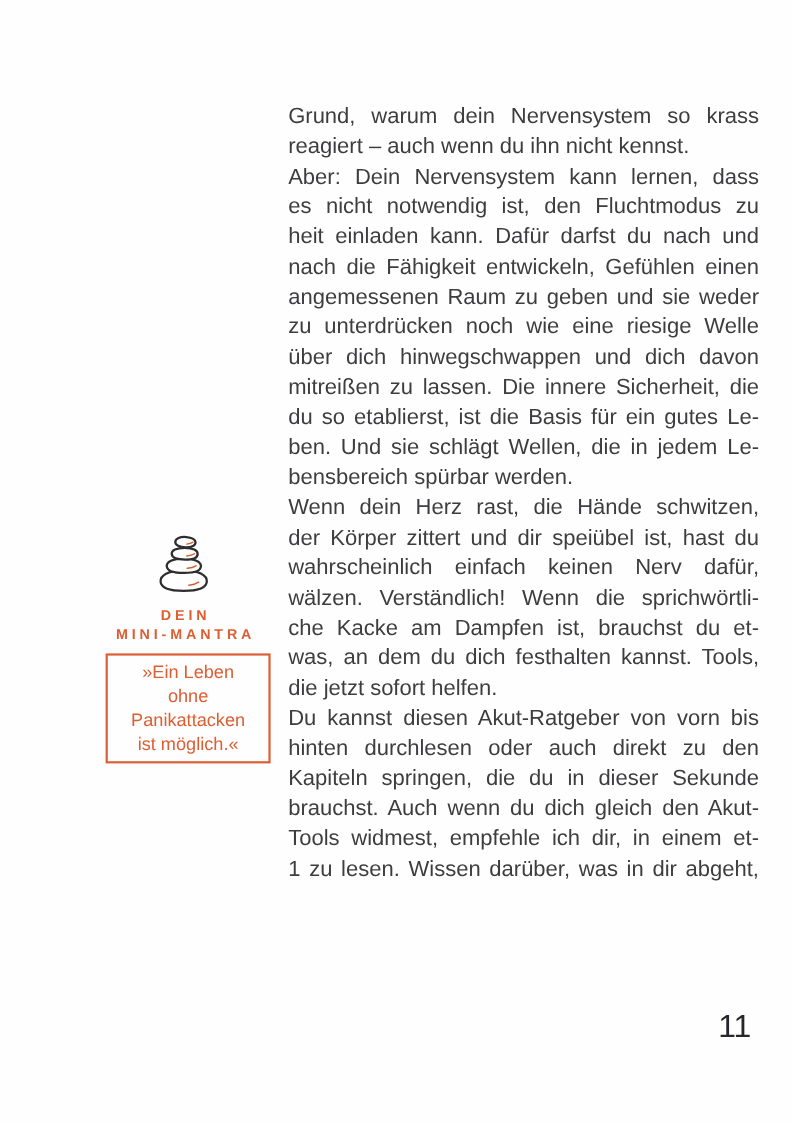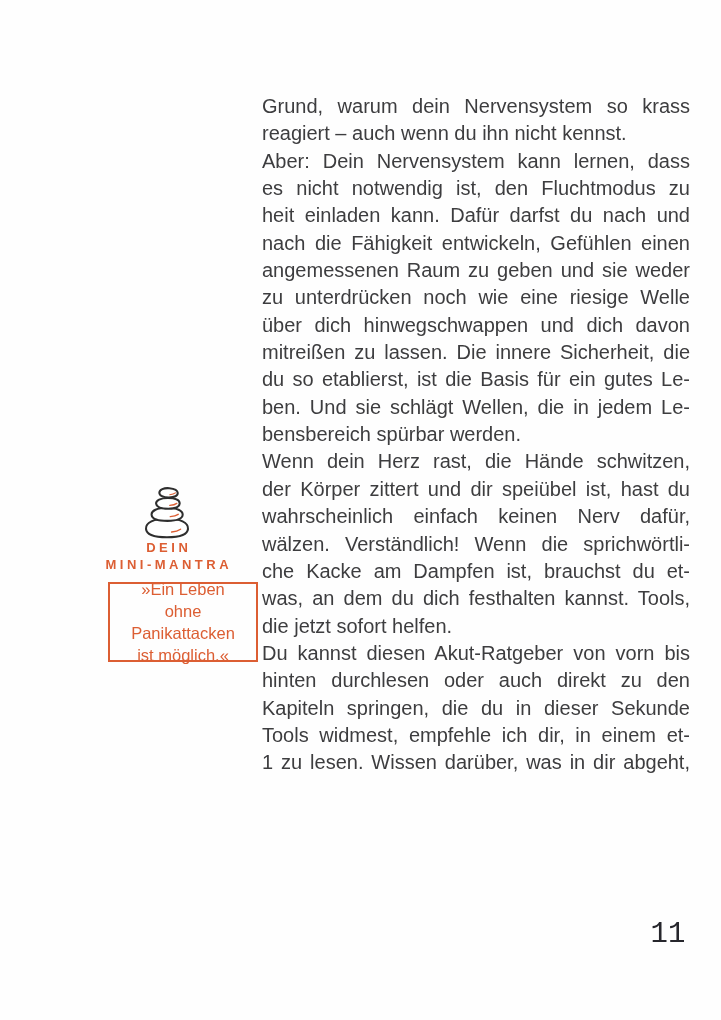--- a/index.html
+++ b/index.html
@@ -46,55 +46,55 @@
     width: 158px;
     text-align: center;
   }
   .cairn {
     display: block;
     margin: 0 auto;
     width: 56px;
     height: 56px;
   }
   .mantra-heading {
-    margin-top: 0;
+    margin-top: 12px;
     color: var(--accent);
     font-weight: bold;
     font-size: 13px;
     line-height: 16.5px;
     letter-spacing: 3.5px;
     text-indent: 3.5px; 
   }
   .mantra-box {
     box-sizing: border-box;
     margin-top: 9px;
-    margin-left: 20px;
+    margin-left: 8px;
     width: 150px;
-    height: 80px;
+    height: 100px;
     border: 2px solid var(--accent);
     display: flex;
     align-items: center;
     justify-content: center;
     padding: 6px 24px;
   }
   .mantra-box span {
     color: var(--accent);
     font-size: 16.5px;
     line-height: 22px;
     text-align: center;
   }
 
   
   .page-number {
     position: absolute;
     left: 648px;
     top: 918px;
     width: 40px;
     text-align: center;
-    font-family: Liberation Mono, monospace;
+    font-family: Liberation Sans, sans-serif;
     font-size: 29px;
     color: #26262c;
   }
 </style>
 </head>
 <body>
 
 <div class="page" style="--accent: #dc5e33;">
 
   <aside class="sidebar">
@@ -141,19 +141,20 @@
       <div class="line">Wenn dein Herz rast, die Hände schwitzen,</div>
       <div class="line">der Körper zittert und dir speiübel ist, hast du</div>
       <div class="line">wahrscheinlich einfach keinen Nerv dafür,</div>
       <div class="line">wälzen. Verständlich! Wenn die sprichwörtli-</div>
       <div class="line">che Kacke am Dampfen ist, brauchst du et-</div>
       <div class="line">was, an dem du dich festhalten kannst. Tools,</div>
       <div class="line para-end">die jetzt sofort helfen.</div>
       <div class="line">Du kannst diesen Akut-Ratgeber von vorn bis</div>
       <div class="line">hinten durchlesen oder auch direkt zu den</div>
       <div class="line">Kapiteln springen, die du in dieser Sekunde</div>
+      <div class="line">brauchst. Auch wenn du dich gleich den Akut-</div>
       <div class="line">Tools widmest, empfehle ich dir, in einem et-</div>
       <div class="line">1 zu lesen. Wissen darüber, was in dir abgeht,</div>
     </main>
 
   <div class="page-number">11</div>
 
 </div>
 
 </body></html>

